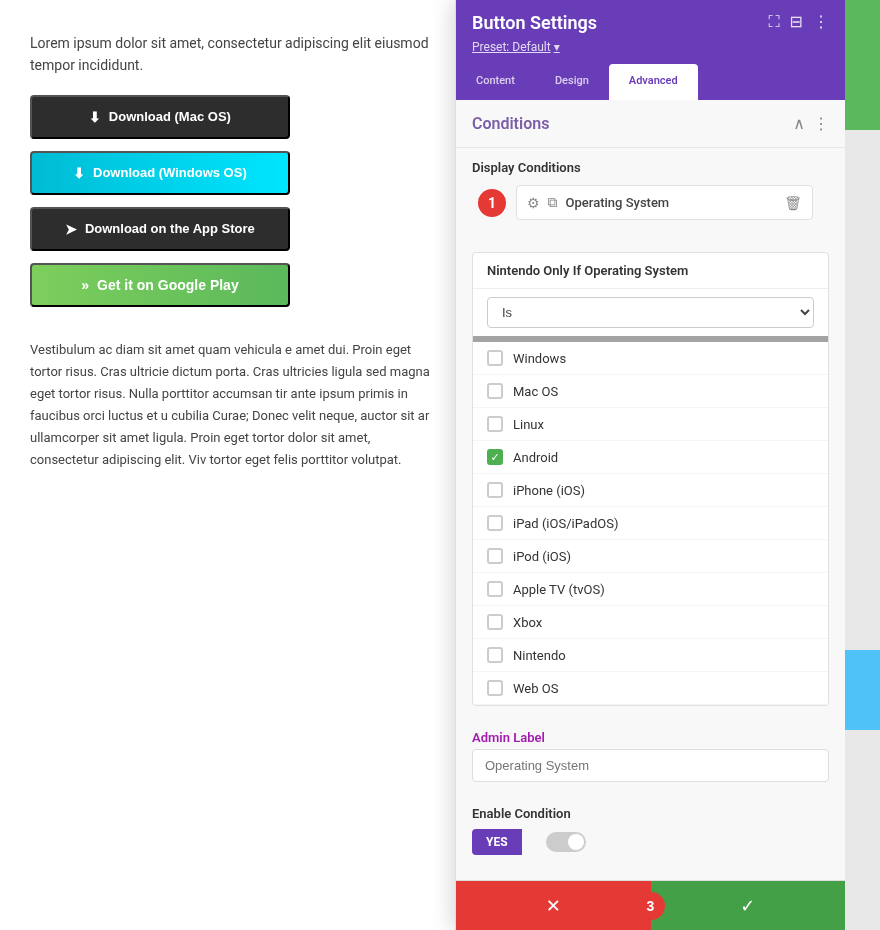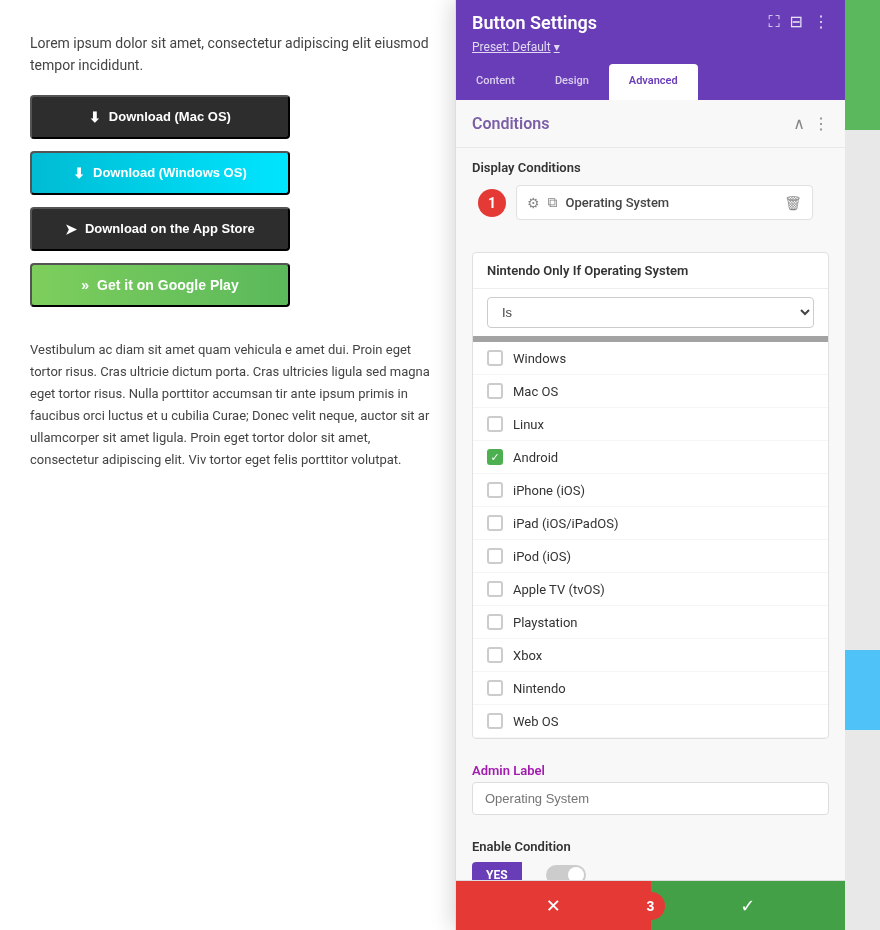--- a/index.html
+++ b/index.html
@@ -628,24 +628,20 @@
         <div class="os-item">
           <div class="os-checkbox"></div>
           <span class="os-label">iPod (iOS)</span>
         </div>
 
         <div class="os-item">
           <div class="os-checkbox"></div>
           <span class="os-label">Apple TV (tvOS)</span>
         </div>
 
-        <div class="os-item">
-          <div class="os-checkbox"></div>
-          <span class="os-label">Playstation</span>
-        </div>
 
         <div class="os-item">
           <div class="os-checkbox"></div>
           <span class="os-label">Xbox</span>
         </div>
 
         <div class="os-item">
           <div class="os-checkbox"></div>
           <span class="os-label">Nintendo</span>
         </div>

